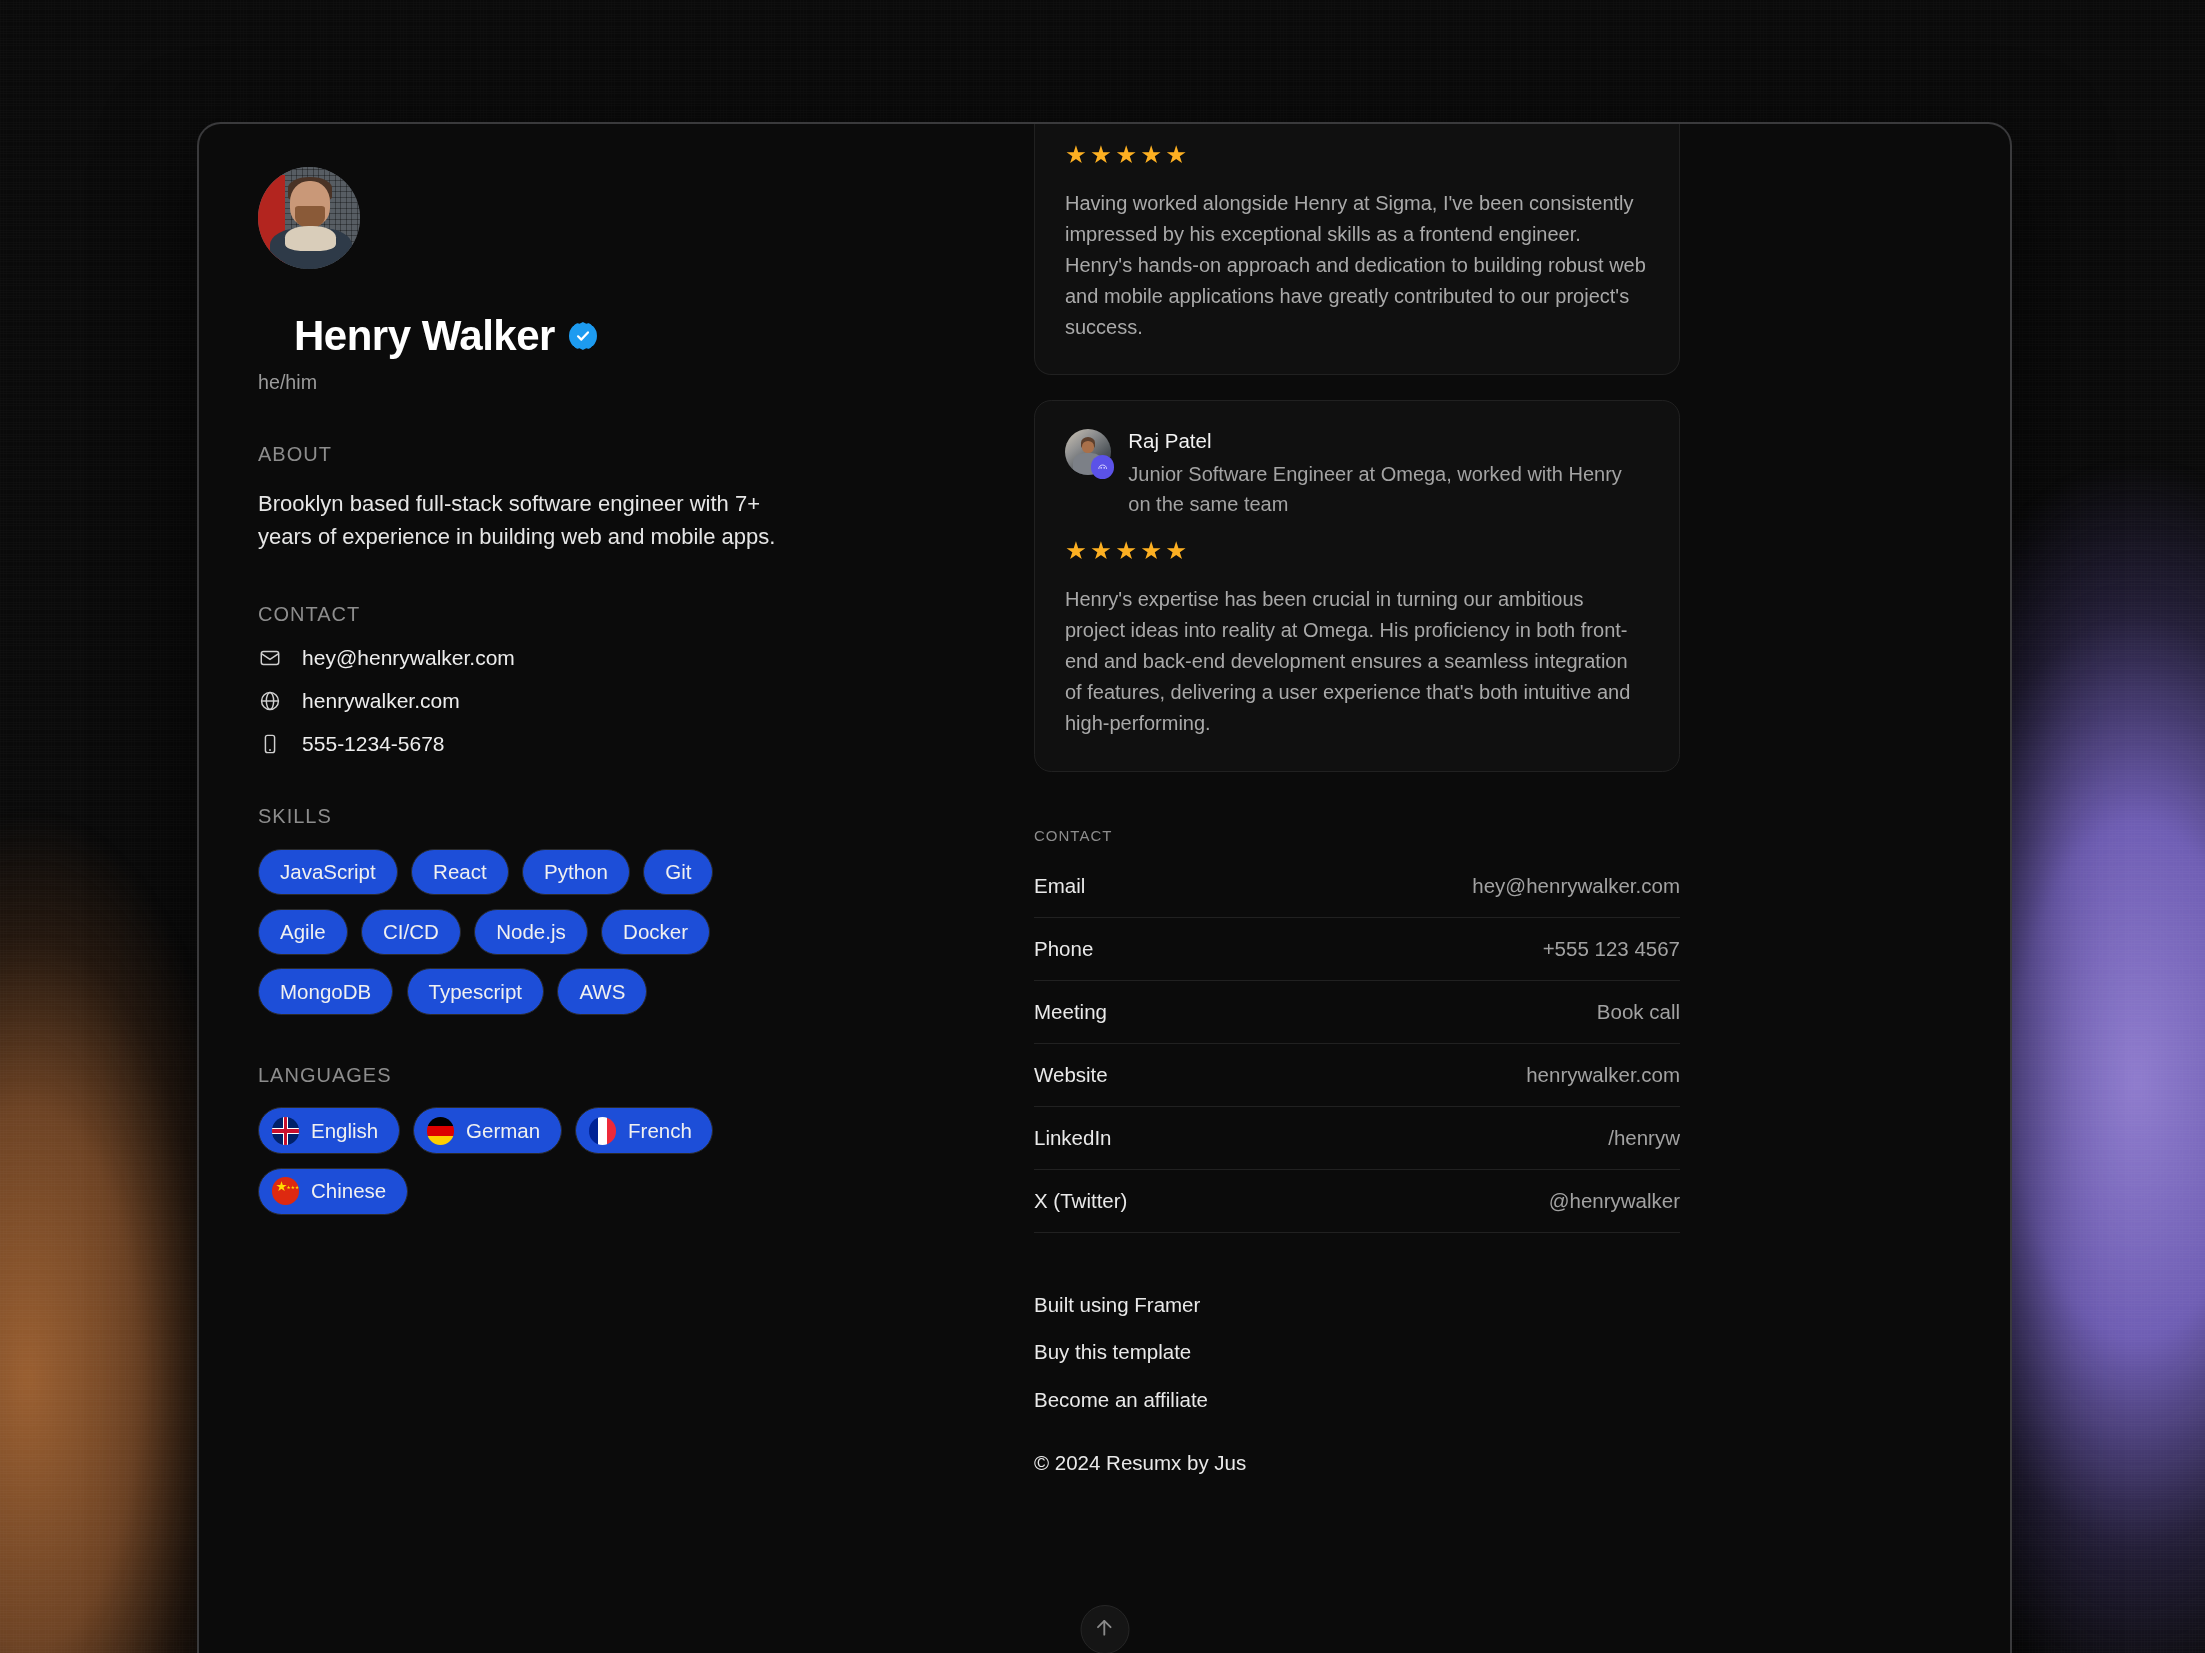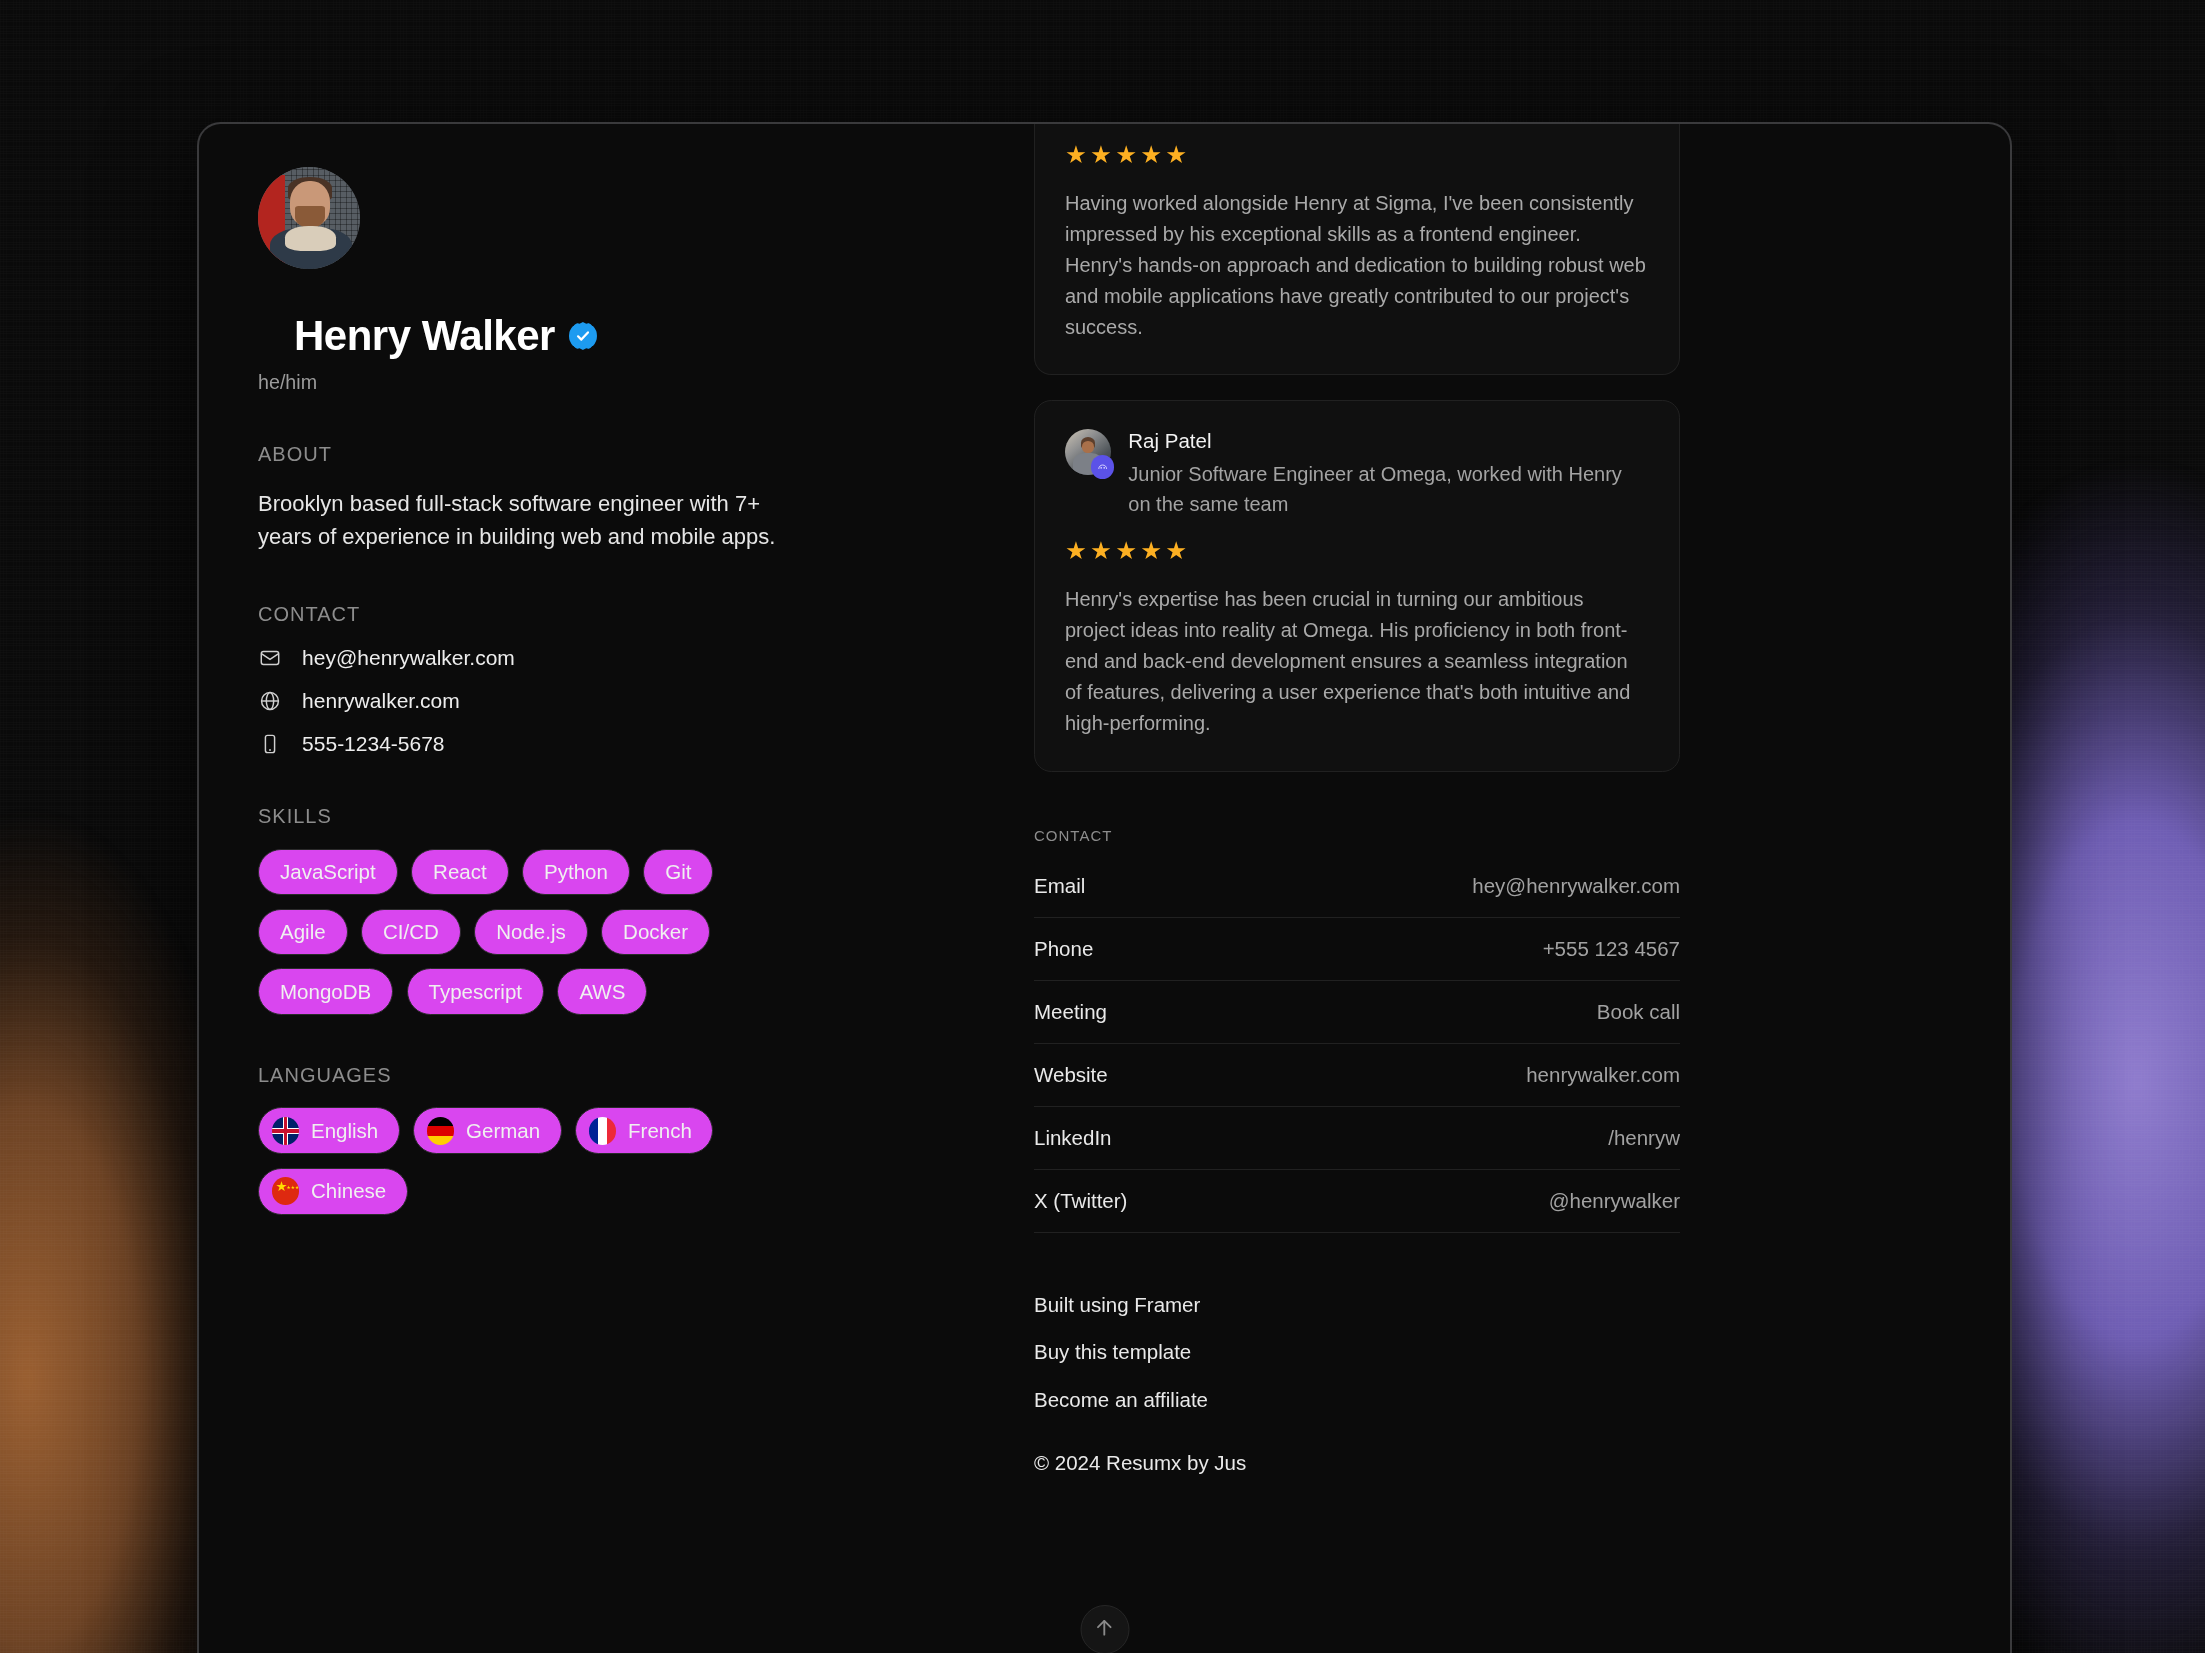--- a/index.html
+++ b/index.html
@@ -77,21 +77,21 @@
   .sec-label { font-size:20px; letter-spacing:1px; color:#8d8d8d; margin-top:49px; margin-bottom:20.5px; }
   #about-text { font-size:22px; line-height:1.53; color:#e6e6e6; max-width:520px; }
 
   .contact-line { display:flex; align-items:center; gap:20.5px; margin-bottom:19px; }
   .contact-line .ic { width:23.6px; height:23.6px; flex:none; display:flex; align-items:center; justify-content:center; }
   .contact-line .tx { font-size:21px; color:#ededed; }
 
   .chip-wrap { display:flex; flex-wrap:wrap; gap:13.4px; max-width:473px; }
   .chip {
     border:1.2px solid #2a2a2a; border-radius:787px;
-    padding:10.2px 21px; font-size:20.5px; color:#f0f0f0; background:#d946ef;
+    padding:10.2px 21px; font-size:20.5px; color:#f0f0f0; background:#1d4ed8;
     white-space:nowrap;
   }
   .lang-chip { display:flex; align-items:center; gap:11.8px; padding:8.7px 20.5px 8.7px 12.6px;justify-content:space-between; }
   .flag { width:27.6px; height:27.6px; border-radius:50%; overflow:hidden; flex:none; position:relative; }
   .flag-uk { background:#012169; }
   .flag-uk::before{content:"";position:absolute;inset:0;
     background:
       linear-gradient(to bottom, transparent 40%, #fff 40%, #fff 60%, transparent 60%),
       linear-gradient(to right, transparent 40%, #fff 40%, #fff 60%, transparent 60%);}
   .flag-uk::after{content:"";position:absolute;inset:0;

